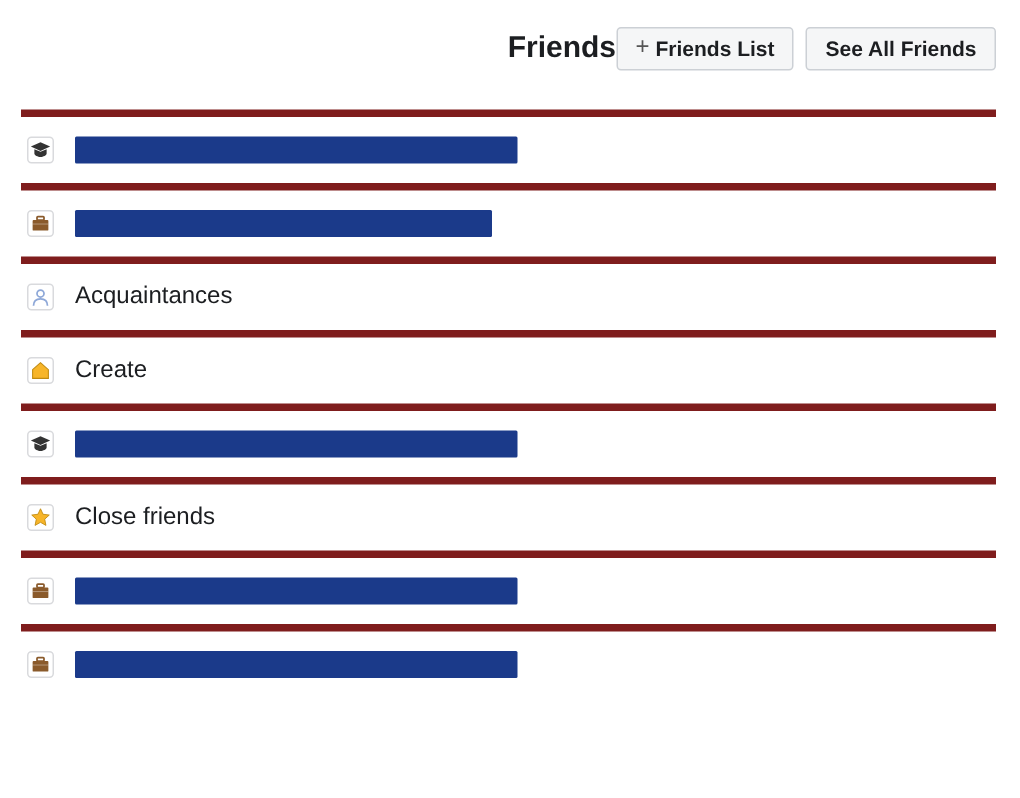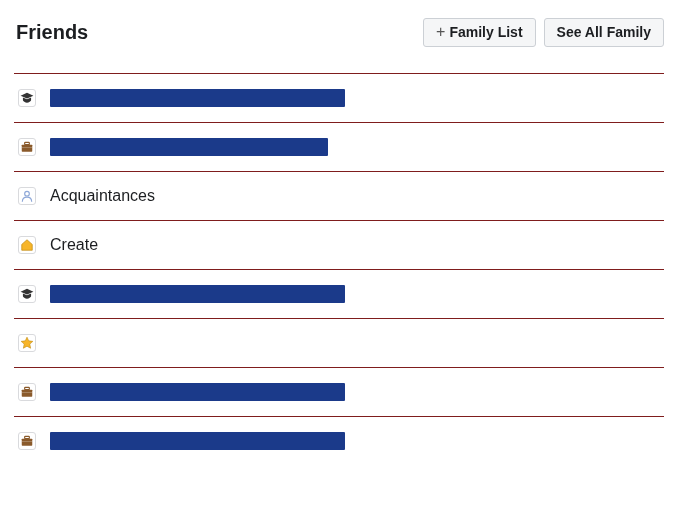--- a/index.html
+++ b/index.html
@@ -7,21 +7,21 @@
   body {
     font-family: Helvetica, Arial, sans-serif;
     background: #fff;
     width: 680px;
     color: #1c1e21;
   }
   .container { padding: 14px 16px 24px 14px; }
   .header {
     display: flex;
     align-items: center;
-    justify-content: space-between;
+    justify-content: flex-end;
     padding: 4px 0 26px 2px;
   }
   .title {
     font-size: 20px;
     font-weight: 700;
     color: #1c1e21;
   }
   .header-buttons {
     display: flex;
     gap: 8px;
@@ -46,21 +46,21 @@
     font-weight: 400;
     line-height: 0.8;
     color: #555;
   }
   .list { }
   .row {
     display: flex;
     align-items: center;
     gap: 14px;
     padding: 12px 4px 12px 4px;
-    border-top: 1px solid #7f1d1d;
+    border-top: 5px solid #7f1d1d;
     min-height: 49px;
   }
   .icon-box {
     width: 18px;
     height: 18px;
     border: 1px solid #d9dadd;
     border-radius: 3px;
     display: flex;
     align-items: center;
     justify-content: center;
@@ -82,24 +82,24 @@
 </head>
 <body>
 
 <div class="container">
 
   <div class="header">
     <div class="title">Friends</div>
     <div class="header-buttons">
       <button class="btn">
         <span class="plus">+</span>
-        <span>Family List</span>
+        <span>Friends List</span>
       </button>
       <button class="btn">
-        <span>See All Family</span>
+        <span>See All Friends</span>
       </button>
     </div>
   </div>
 
   <div class="list" id="list">
       <div class="row">
         <span class="icon-box">
           <svg width="14" height="14" viewBox="0 0 24 24">
             <path d="M12 3 L23 8 L12 13 L1 8 Z" fill="#333333"></path>
             <path d="M5 11 L5 16 C5 18 9 20 12 20 C15 20 19 18 19 16 L19 11 L12 14 Z" fill="#333333"></path>
@@ -142,20 +142,21 @@
           </svg>
         </span>
         <span class="redact" style="width: 295px; background: rgb(27, 58, 138);"></span>
       </div>
       <div class="row">
         <span class="icon-box">
           <svg width="14" height="14" viewBox="0 0 24 24">
             <path d="M12 2 L14.9 8.3 L22 9.2 L16.8 13.9 L18.2 21 L12 17.5 L5.8 21 L7.2 13.9 L2 9.2 L9.1 8.3 Z" fill="#f7b529" stroke="#c08a10" stroke-width="1"></path>
           </svg>
         </span>
+        <span class="label">Close friends</span>
       </div>
       <div class="row">
         <span class="icon-box">
           <svg width="14" height="14" viewBox="0 0 24 24">
             <rect x="3" y="8" width="18" height="12" rx="1" fill="#8a5a2b"></rect>
             <rect x="8" y="4" width="8" height="4" rx="1" fill="none" stroke="#8a5a2b" stroke-width="2"></rect>
             <rect x="3" y="12" width="18" height="1.2" fill="rgba(255,255,255,0.35)"></rect>
           </svg>
         </span>
         <span class="redact" style="width: 295px; background: rgb(27, 58, 138);"></span>

